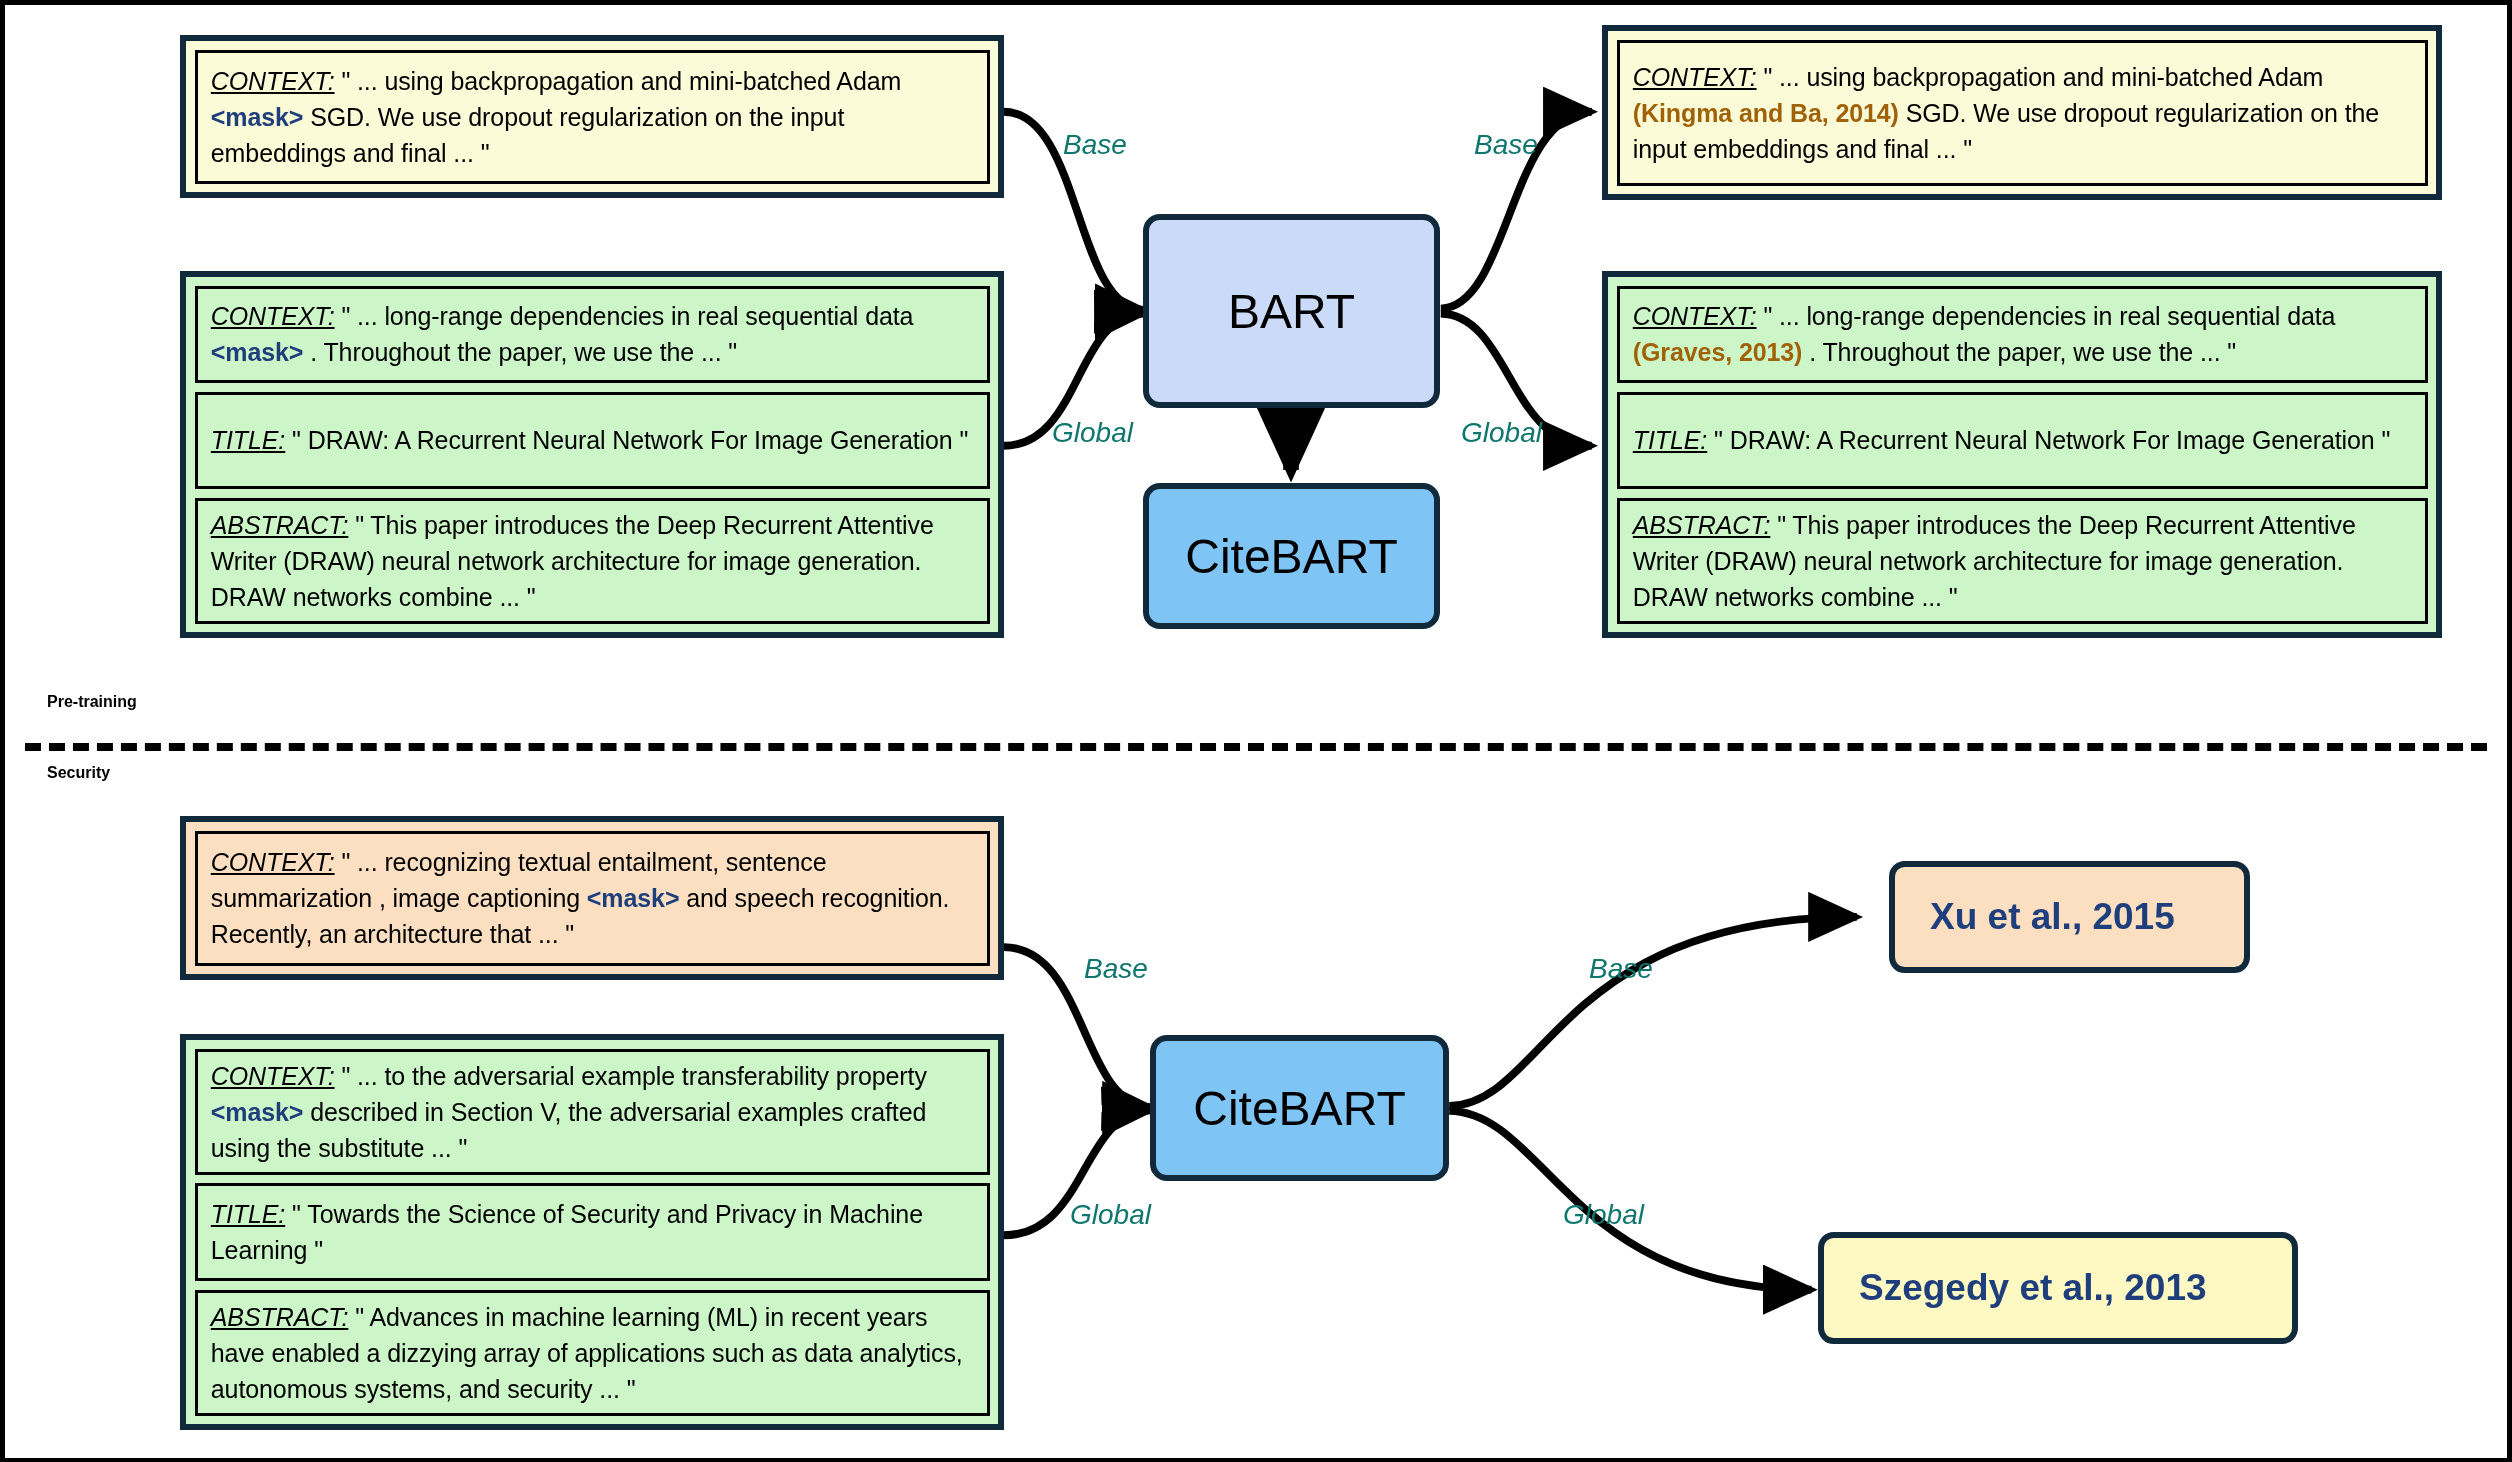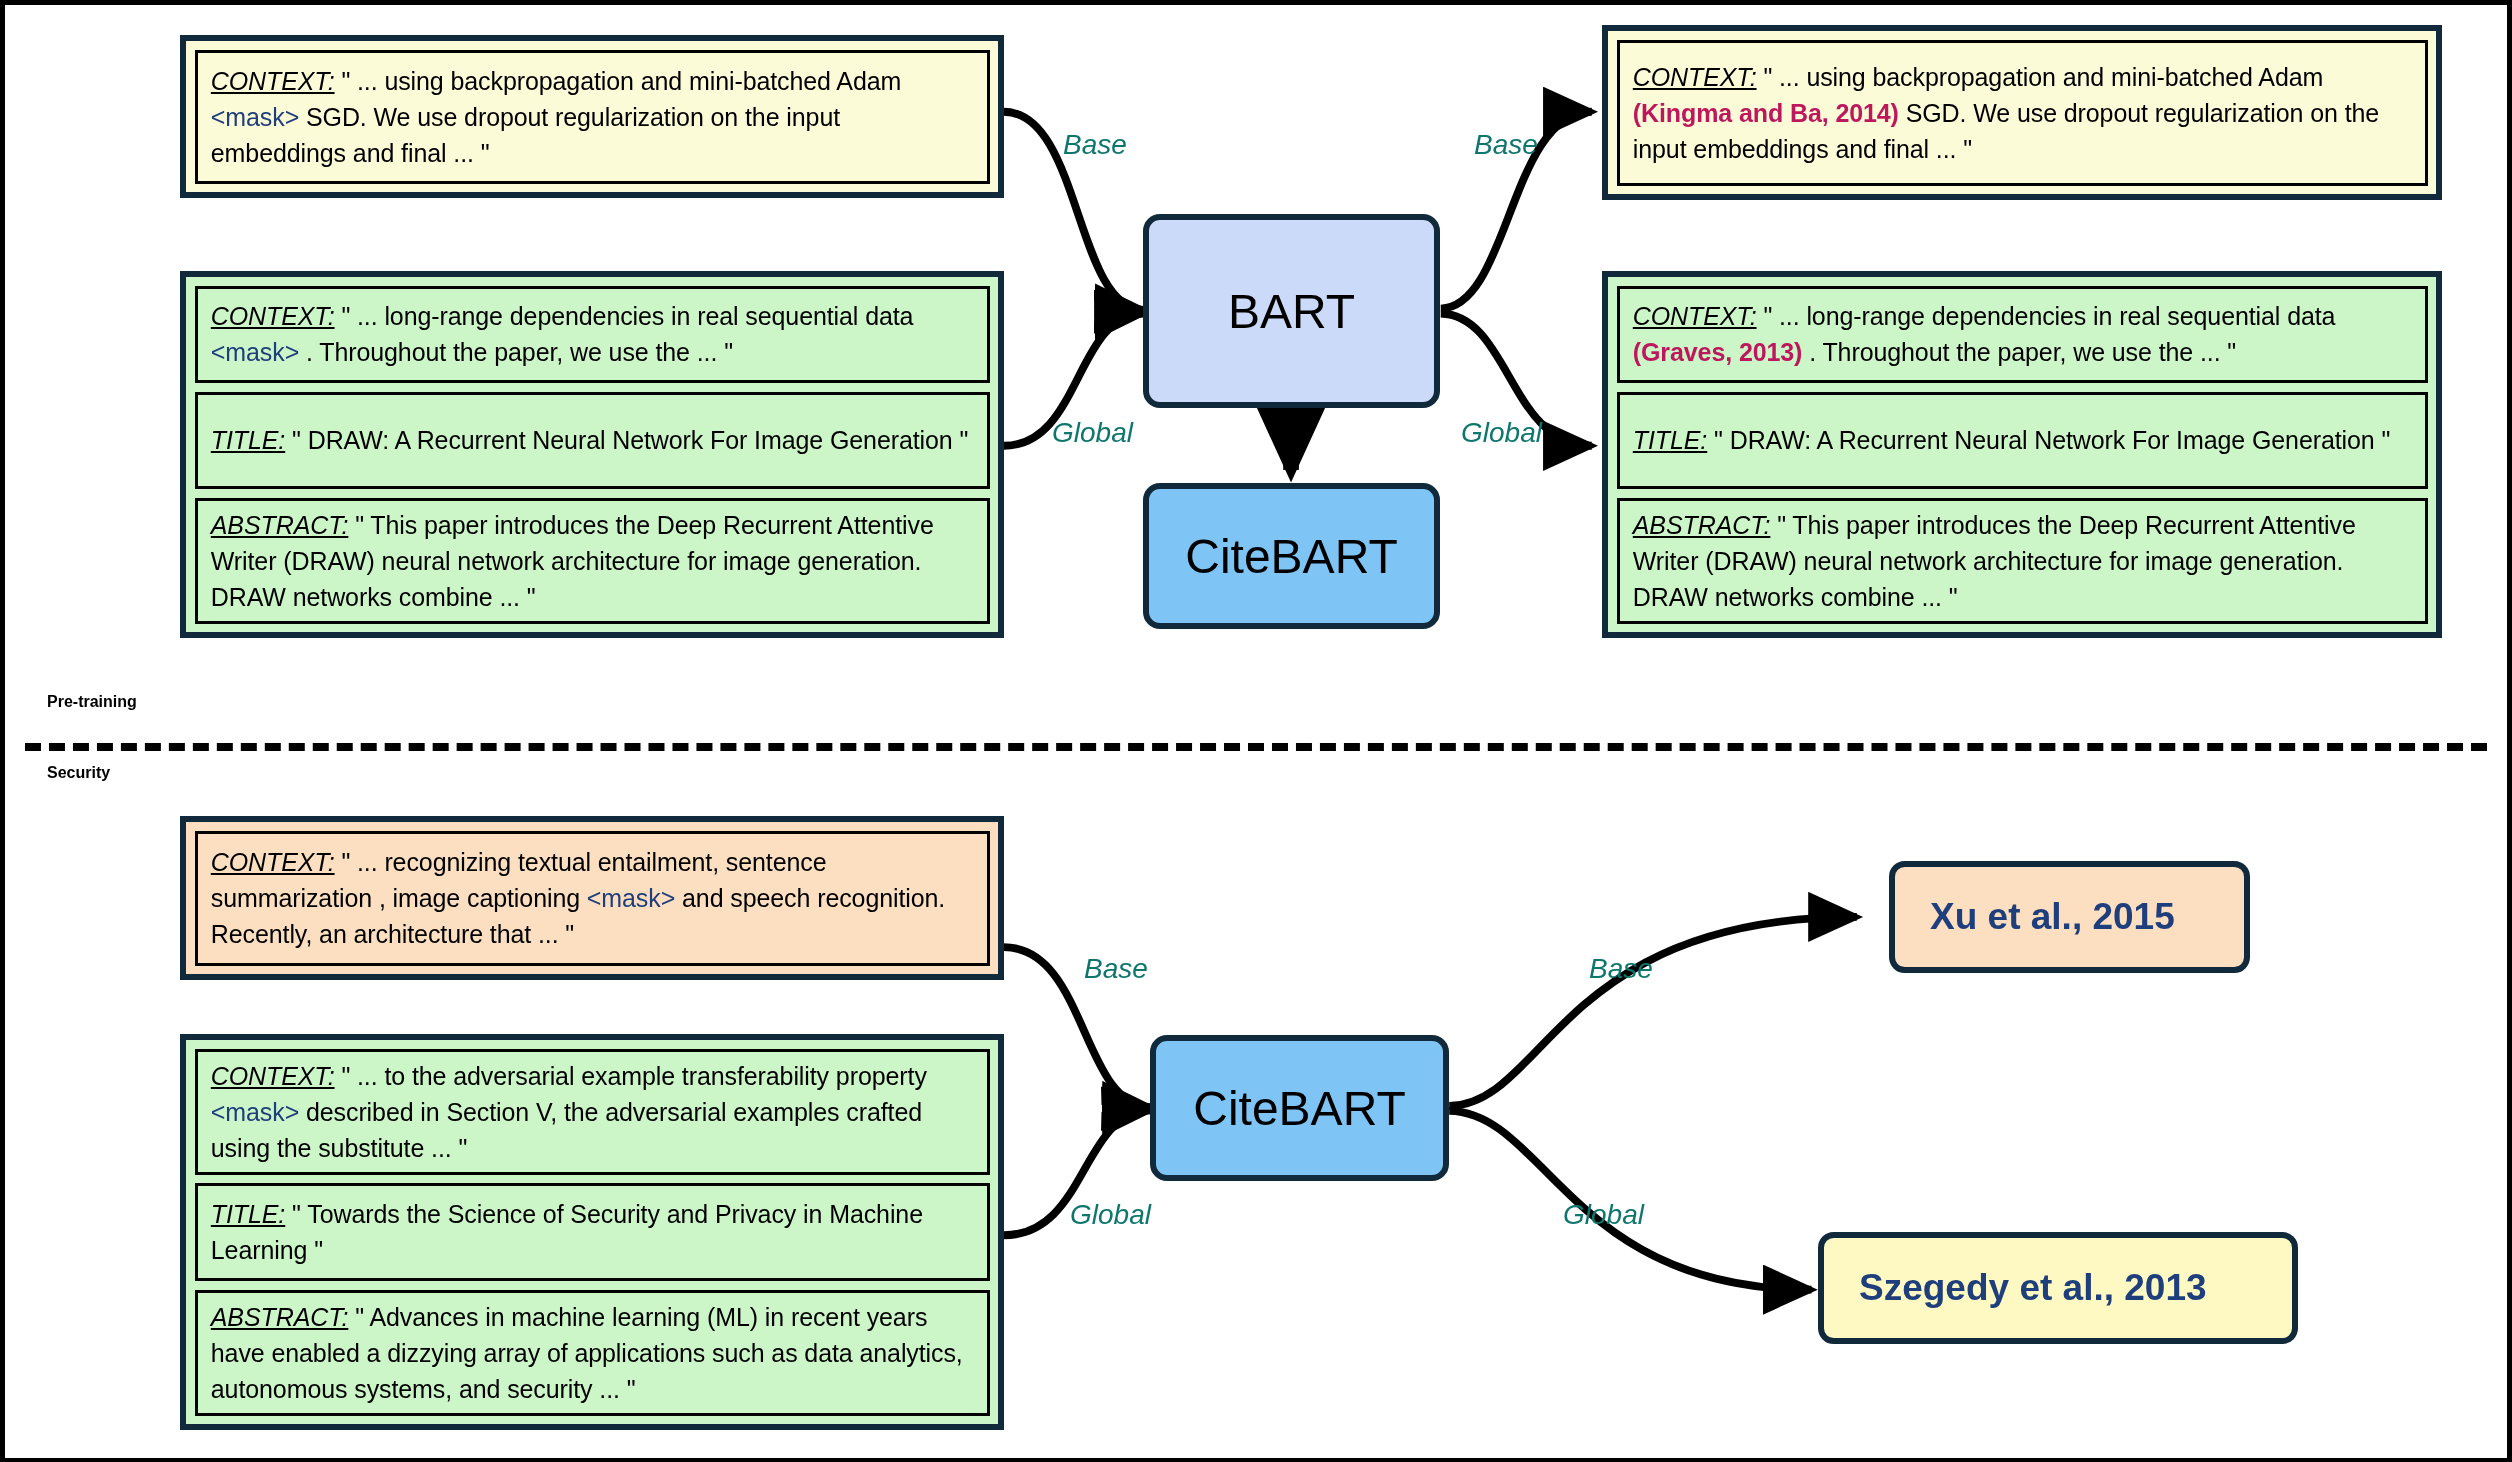--- a/index.html
+++ b/index.html
@@ -17,22 +17,22 @@
   .obox.orange{background:#FBDFC0;}
 
   
   .ipanel{box-sizing:border-box;border:3px solid #000;flex:1;
           display:flex;align-items:center;padding:6px 13.3px;}
   .ipanel.yellow{background:#FCFBD8;}
   .ipanel.green{background:#CCF6C8;}
   .ipanel.orange{background:#FBDFC0;}
   .ptxt{font-size:25px;line-height:1.44;color:#000;letter-spacing:-0.1px;}
   .ptxt .fld{font-style:italic;text-decoration:underline;font-weight:400;margin-top:25px;}
-  .ptxt .mask{color:#1F3E7C;font-weight:normal;}
-  .ptxt .cite{color:#be185d;font-weight:bold;}
+  .ptxt .mask{color:#1F3E7C;font-weight:bold;}
+  .ptxt .cite{color:#a16207;font-weight:bold;}
 
   
   .node{position:absolute;box-sizing:border-box;border:6.6px solid #102A3C;
         border-radius:17px;display:flex;align-items:center;justify-content:center;
         font-size:48px;color:#000;z-index:6;}
   .node.bart{background:#CCDAFA;}
   .node.cite{background:#7EC5F5;}
 
   
   .res{position:absolute;box-sizing:border-box;border:6.6px solid #102A3C;

